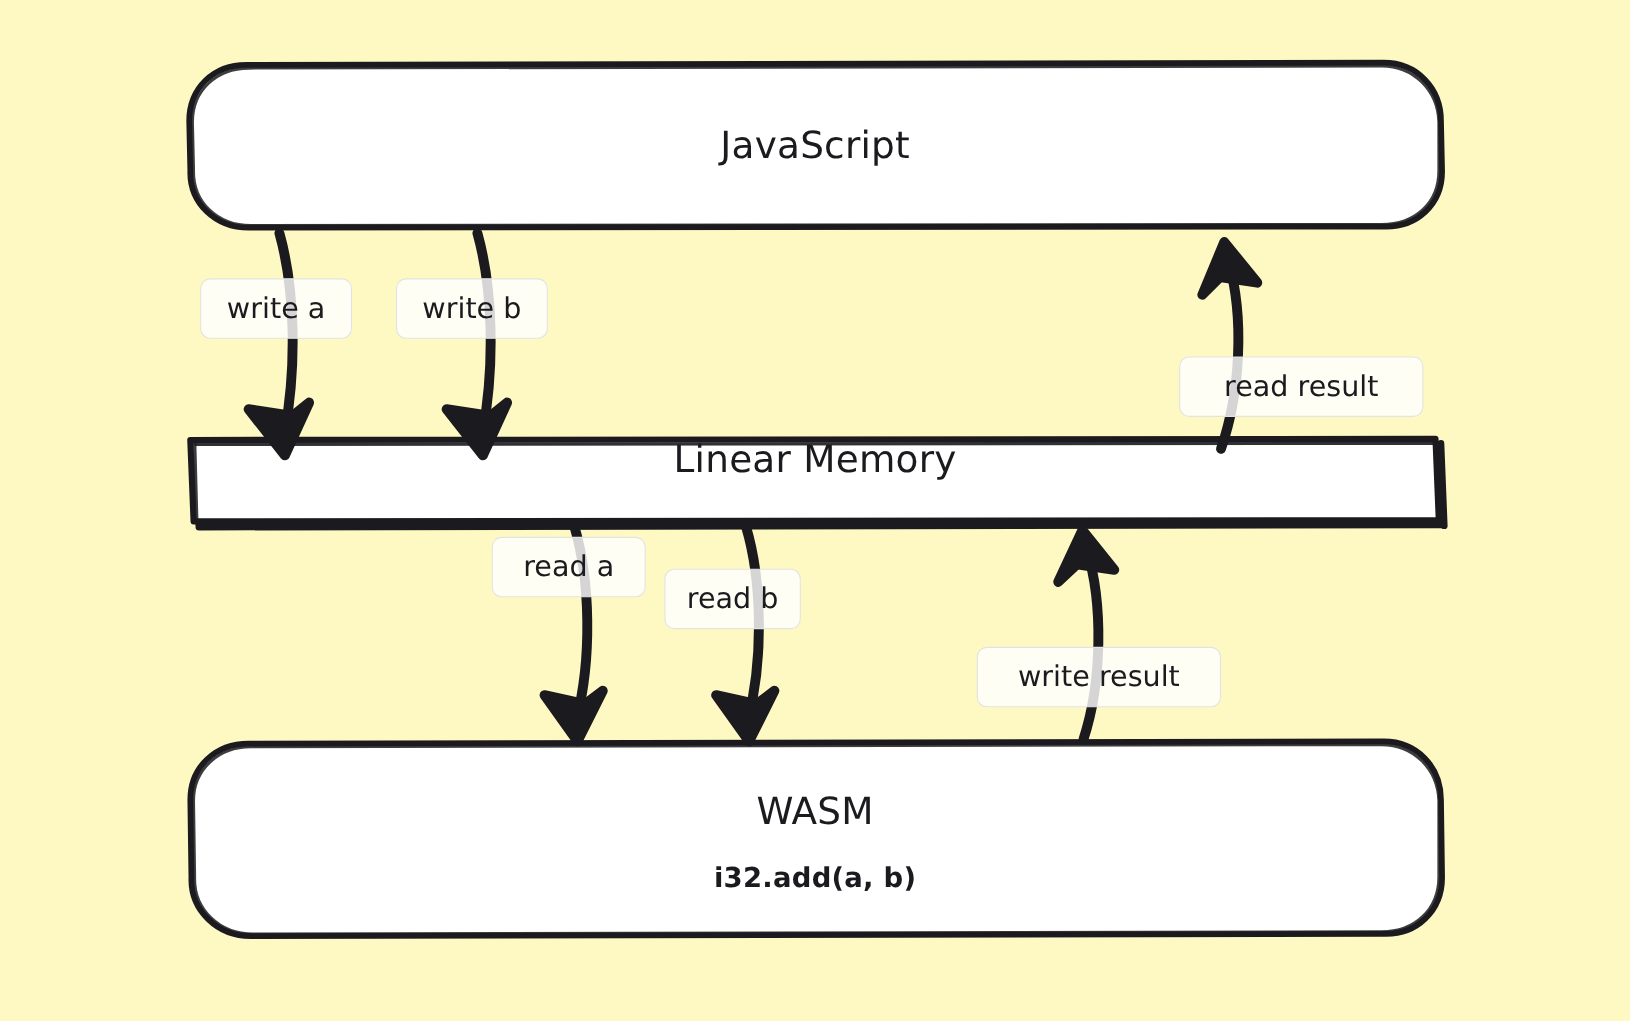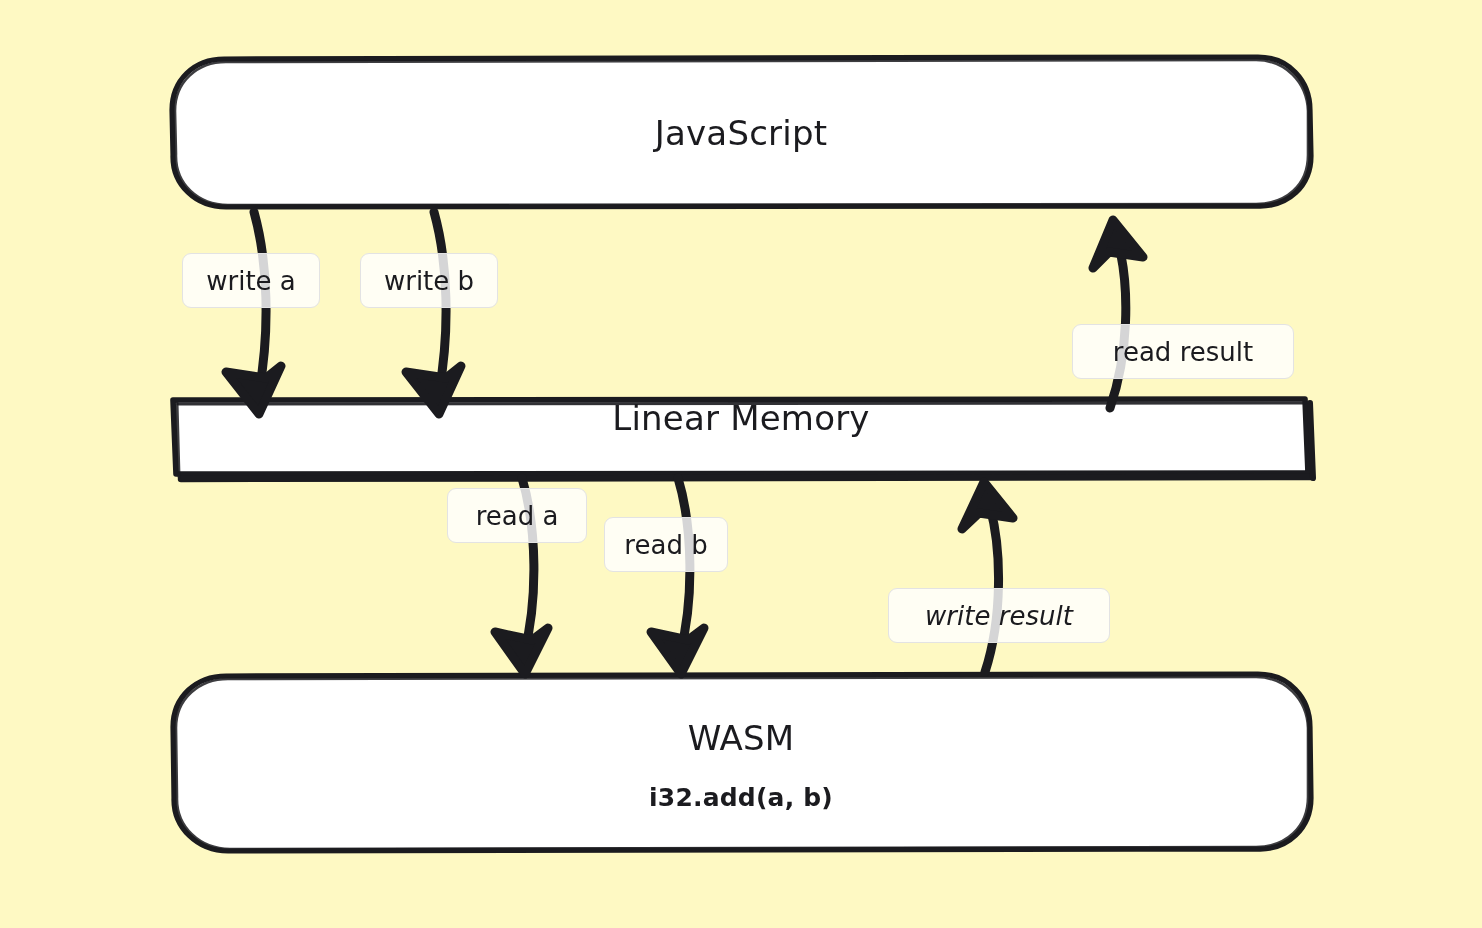--- a/index.html
+++ b/index.html
@@ -65,21 +65,21 @@
     white-space: nowrap;
     padding: 0 12px;
     user-select: none;
   }
 
   #lbl-write-a      { left: 182px;  top: 253px; width: 138px; height: 55px; }
   #lbl-write-b      { left: 360px;  top: 253px; width: 138px; height: 55px; }
   #lbl-read-result  { left: 1024px; top: 324px; width: 222px; height: 55px; margin-left: 48px; }
   #lbl-read-a       { left: 447px;  top: 488px; width: 140px; height: 55px; }
   #lbl-read-b       { left: 604px;  top: 517px; width: 124px; height: 55px; }
-  #lbl-write-result { left: 888px;  top: 588px; width: 222px; height: 55px; font-style: italic; }
+  #lbl-write-result { left: 888px;  top: 588px; width: 222px; height: 55px; }
 </style>
 </head>
 <body>
 
 <div id="canvas">
 
   <svg id="sketch" viewBox="0 0 1482 928" xmlns="http://www.w3.org/2000/svg">
 
     <g>
       <path d="M 224 59

